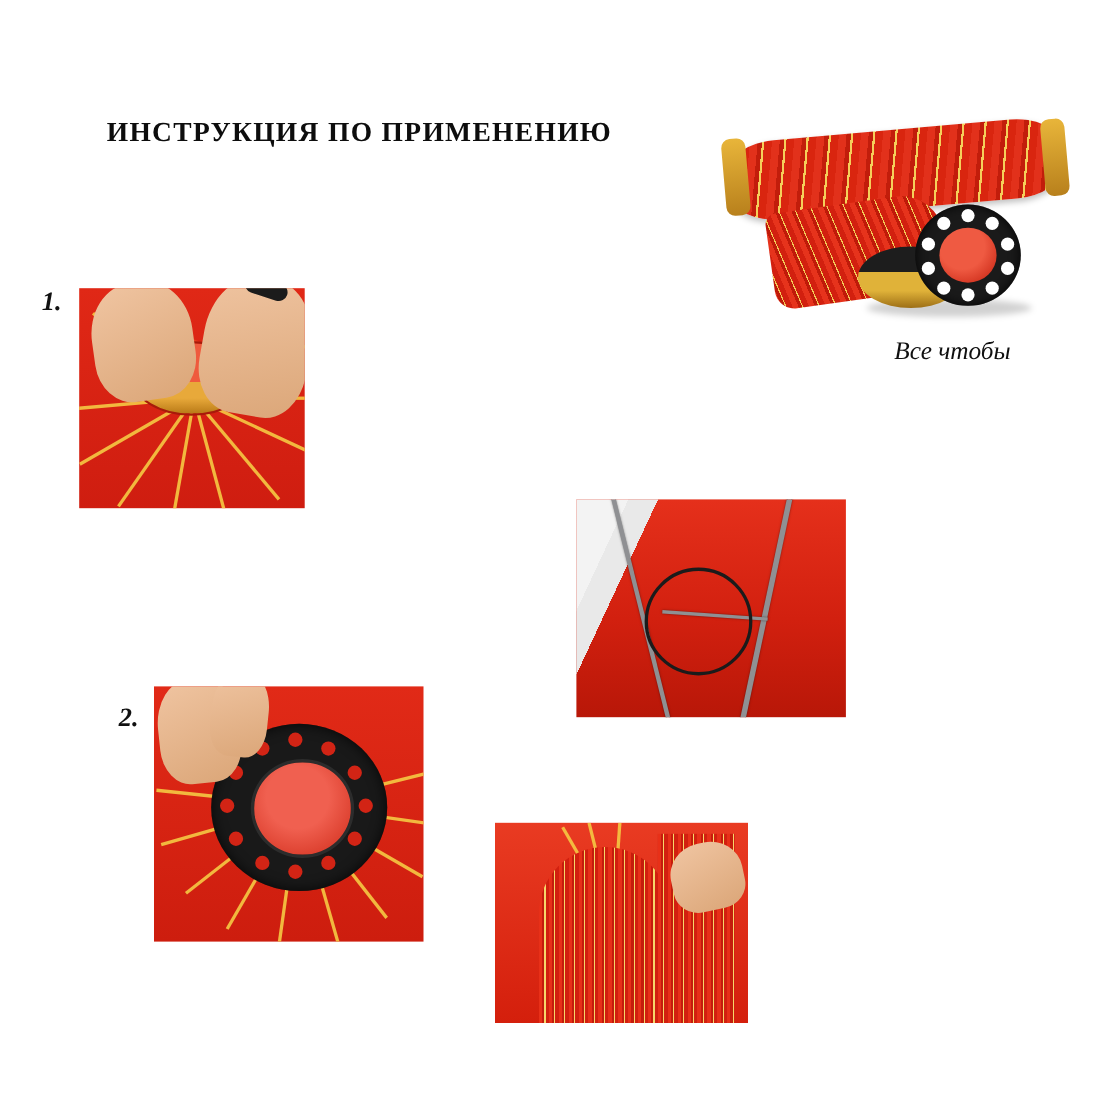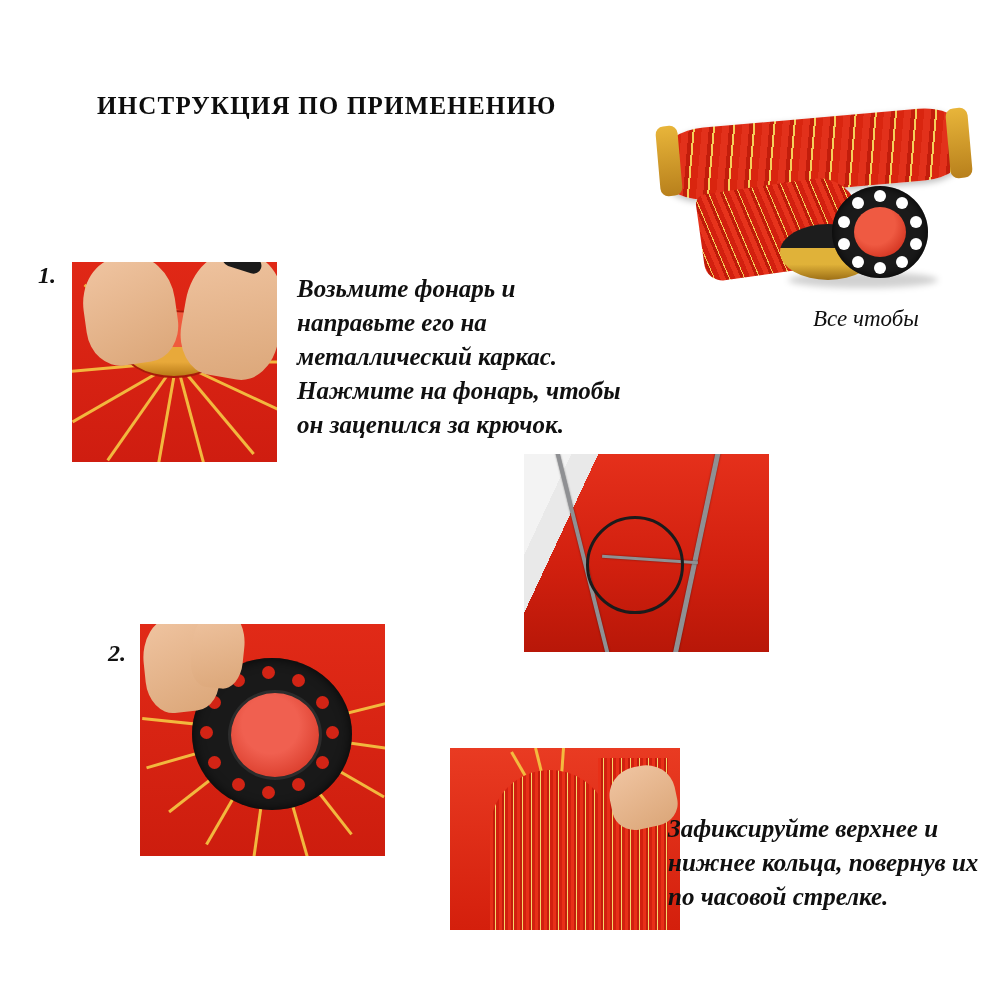--- a/index.html
+++ b/index.html
@@ -14,21 +14,21 @@
     background: #ffffff;
     overflow: hidden;
     font-family: "Liberation Serif", serif;
     color: #111111;
   }
 
   
   .title {
     position: absolute;
     left: 97px;
-    top: 92px;
+    top: 107px;
     font-family: "Liberation Serif", serif;
     font-size: 25px;
     font-weight: bold;
     letter-spacing: 1.2px;
     color: #0d0d0d;
     white-space: nowrap;
   }
   .step-num {
     position: absolute;
     font-family: "Liberation Serif", serif;
@@ -268,21 +268,20 @@
 
     <div style="position:absolute; left:48px; top:48px; width:104px; height:64px; border-radius:50%;
                 background:linear-gradient(180deg,#ef5a3d 0 55%, #e8a93a 55% 78%, #b97a17 100%);
                 border:2px solid #a81a0a;"></div>
 
     <div class="hand" style="left:12px; top:-6px; width:92px; height:108px; transform:rotate(-8deg);"></div>
     <div class="hand" style="left:112px; top:-10px; width:98px; height:126px; transform:rotate(10deg);"></div>
     <div style="position:absolute; left:150px; top:-8px; width:40px; height:16px; background:#1b1b1b; border-radius:8px; transform:rotate(18deg);"></div>
   </div>
 
-  <div class="body-text" id="text-step1">Возьмите фонарь и направьте его на металлический каркас. Нажмите на фонарь, чтобы он зацепился за крючок.</div>
 
   <div class="photo" id="photo-hook">
     <div class="wire" style="left:58px; top:-10px; width:4px; height:230px; transform:rotate(-14deg);"></div>
     <div class="wire" style="left:170px; top:-20px; width:5px; height:240px; transform:rotate(12deg);"></div>
     <div class="wire" style="left:78px; top:104px; width:96px; height:3px; transform:rotate(4deg);"></div>
     <div class="circle-mark"></div>
   </div>
 
   <div class="step-num" id="step-2-num">2.</div>
 
@@ -321,15 +320,14 @@
 
   <div class="photo" id="photo-tassel">
     <div class="ray" style="left:60px; top:4px; width:3px; height:70px; transform:rotate(-30deg); background:#f4c542;"></div>
     <div class="ray" style="left:84px; top:0px; width:3px; height:64px; transform:rotate(-14deg); background:#f4c542;"></div>
     <div class="ray" style="left:112px; top:0px; width:3px; height:60px; transform:rotate(4deg); background:#f4c542;"></div>
     <div class="fringe" style="left:40px; top:22px; width:120px; height:160px; border-radius:60px 60px 0 0;"></div>
     <div class="fringe" style="left:148px; top:10px; width:70px; height:172px;"></div>
     <div class="hand" style="left:160px; top:18px; width:66px; height:62px; transform:rotate(-12deg);"></div>
   </div>
 
-  <div class="body-text" id="text-step3">Зафиксируйте верхнее и нижнее кольца, повернув их по часовой стрелке.</div>
 
 </div>
 
 </body></html>

